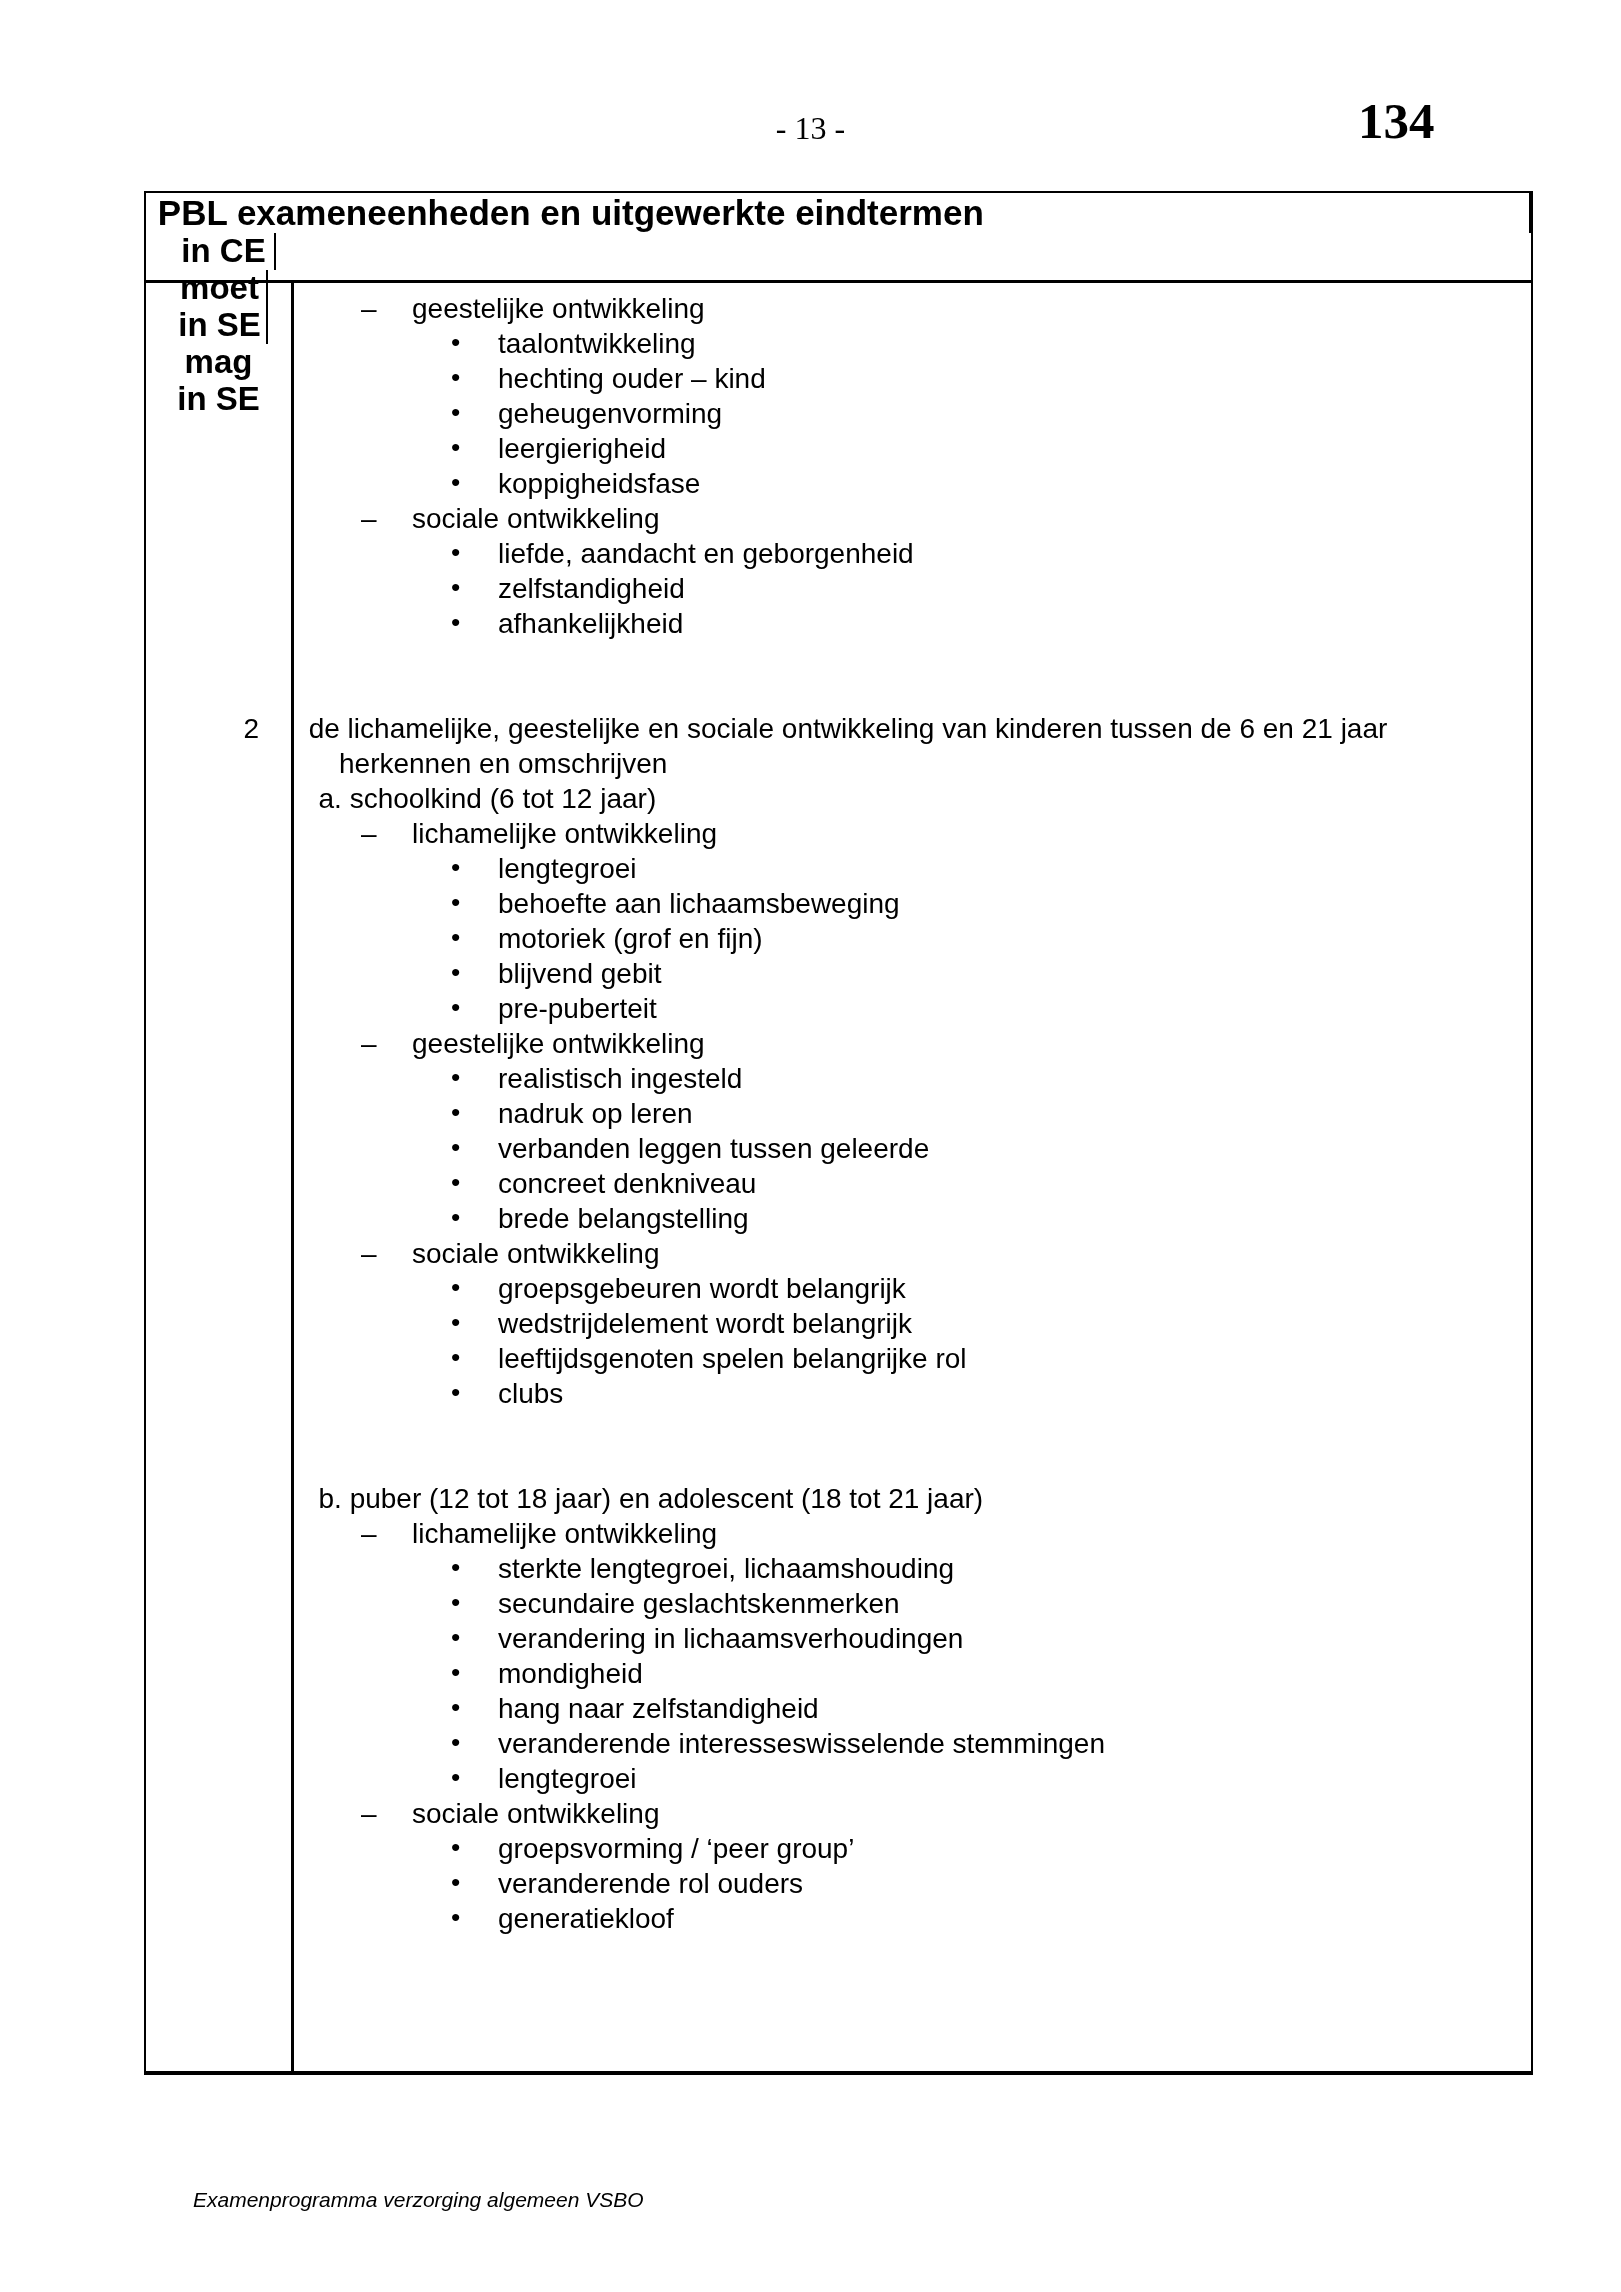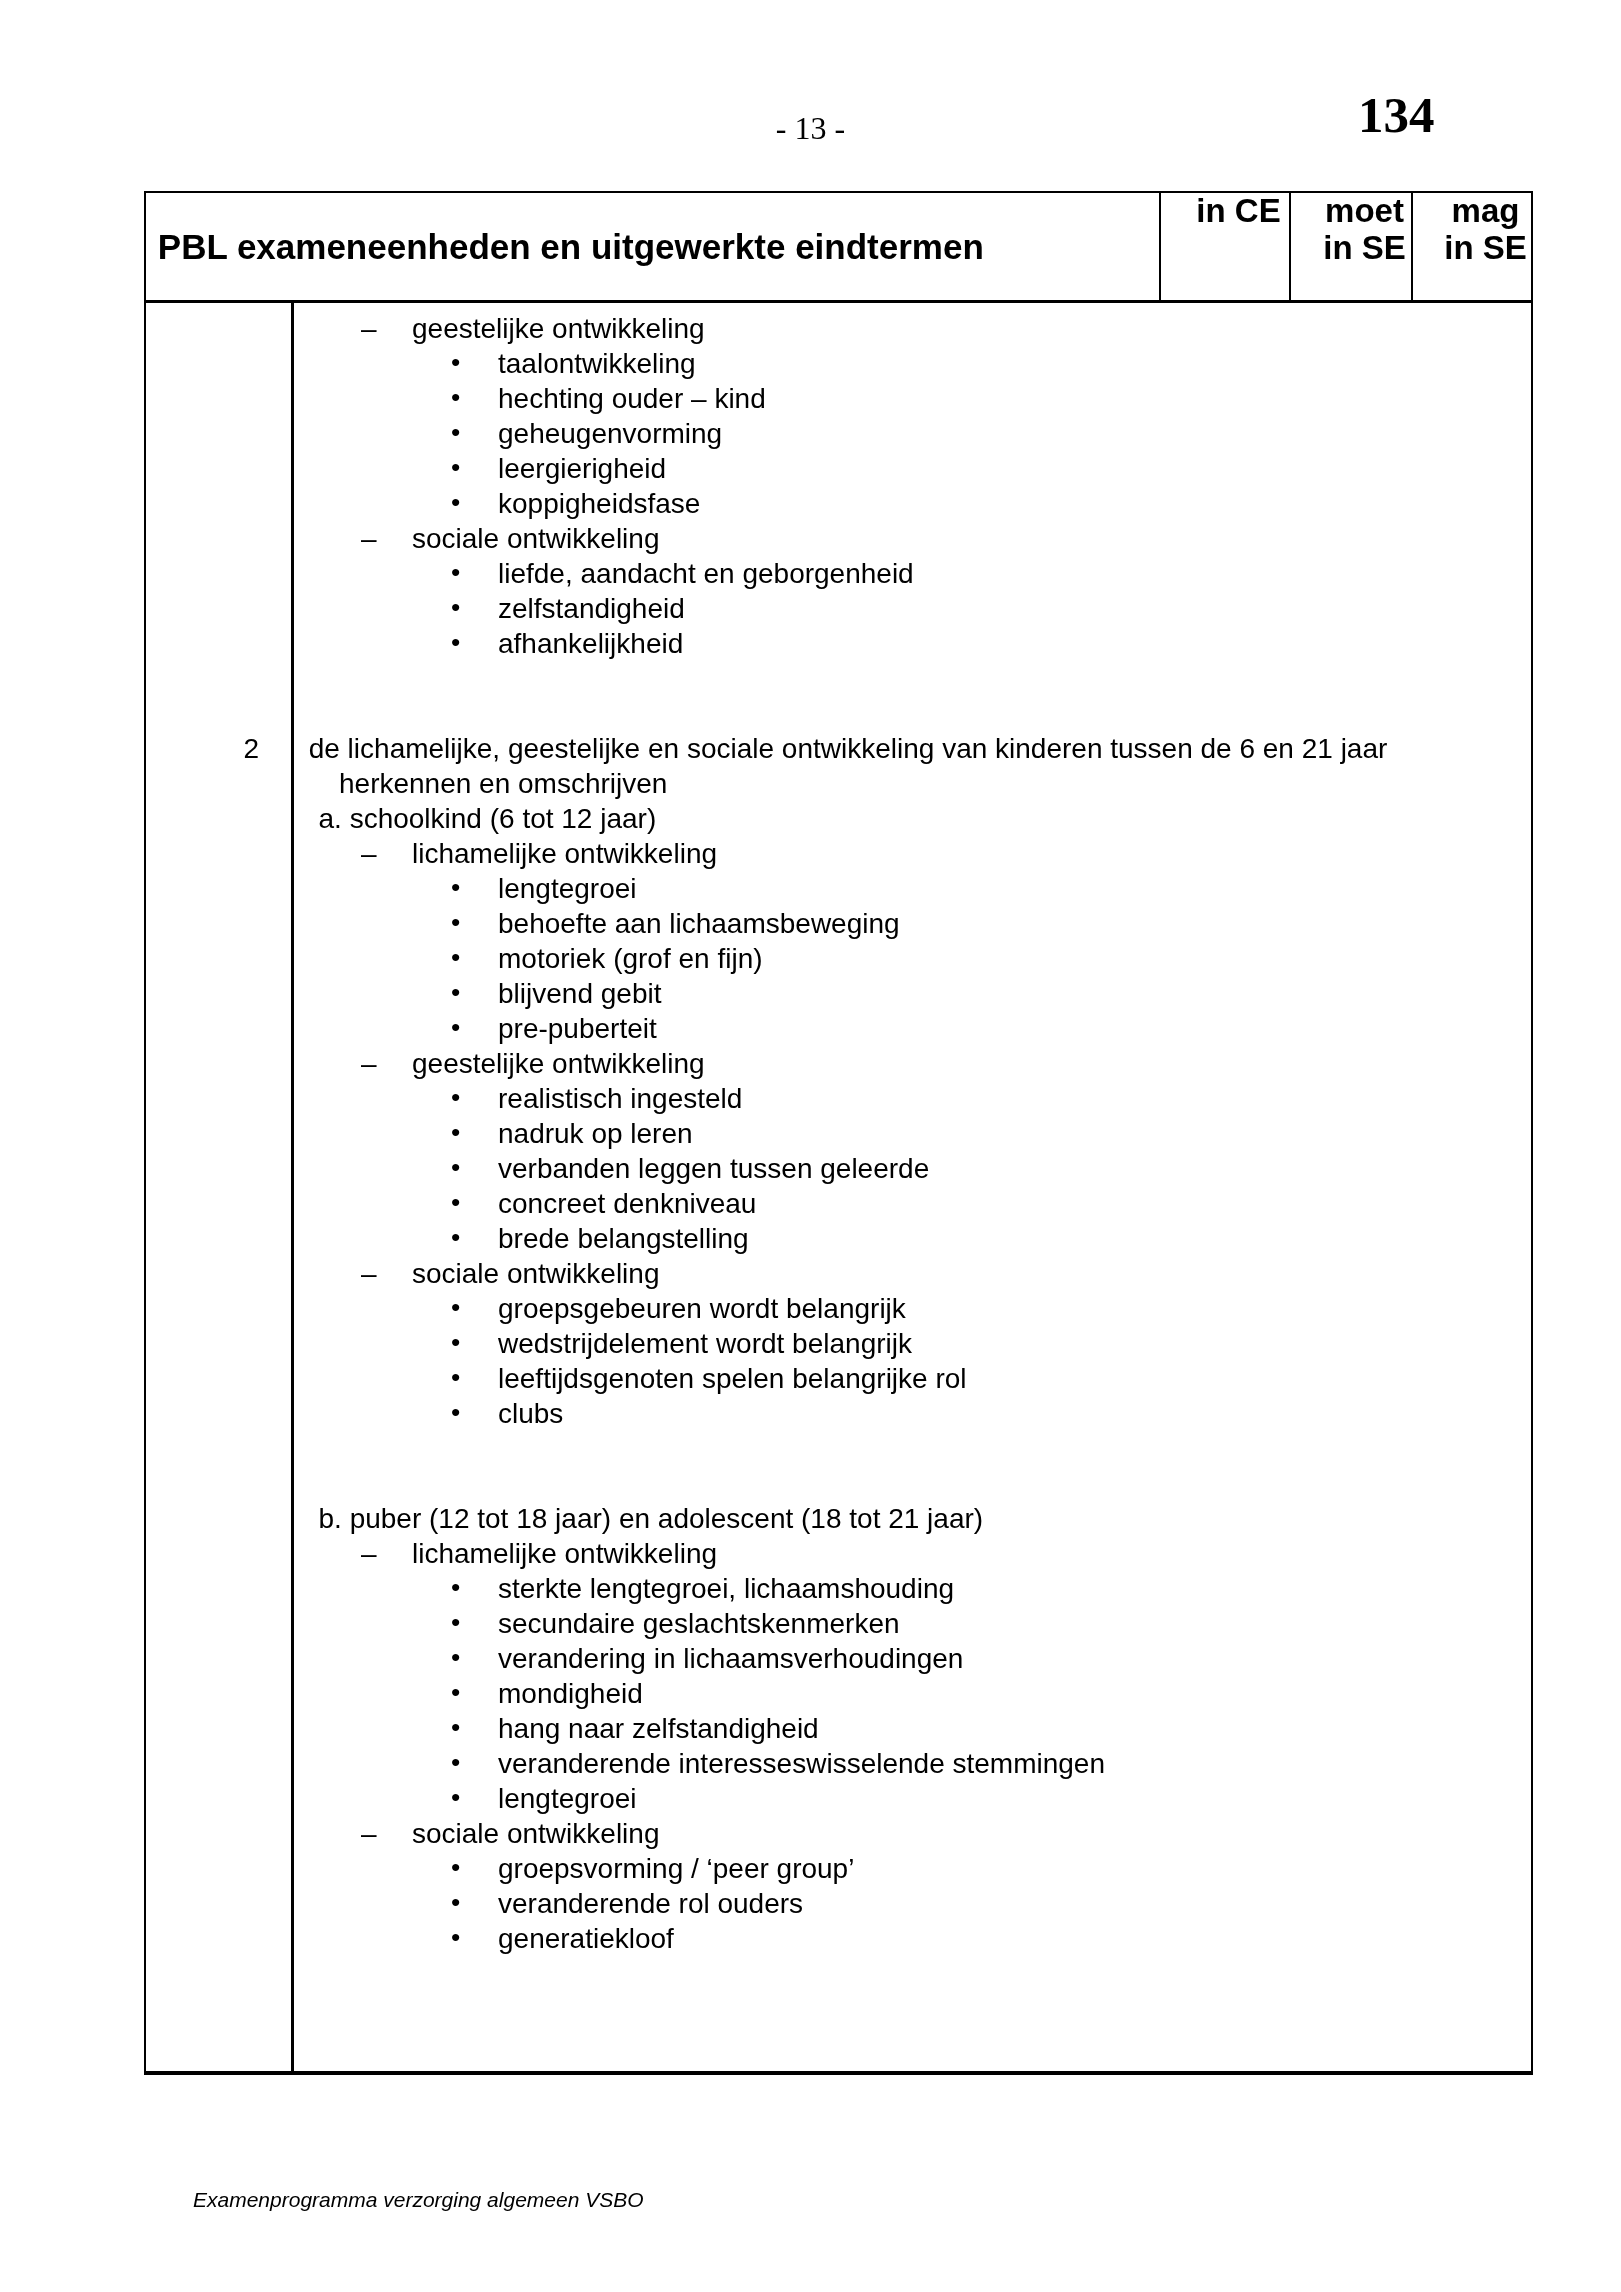--- a/index.html
+++ b/index.html
@@ -9,31 +9,31 @@
     background:#ffffff;
     font-family:"Liberation Sans", sans-serif;
     color:#000;
     overflow:hidden;
   }
   .pagenum{
     position:absolute;top:110px;left:50%;transform:translateX(-50%);
     font-family:Liberation Serif, serif;font-size:32px;color:#000;
   }
   .corner{
-    position:absolute;top:86px;left:1358px;
+    position:absolute;top:92px;left:1358px;
     font-family:"Liberation Serif", serif;font-weight:bold;font-size:51px;color:#000;
   }
   #doc-table{
     position:absolute;left:144px;top:191px;width:1389px;height:1884px;
     box-sizing:border-box;
     border:2.9px solid #000;border-bottom-width:4.9px;
     display:flex;flex-direction:column;
   }
   .thead{
-    display:flex;height:110px;box-sizing:border-box;
+    display:flex;flex-direction:column;height:90px;box-sizing:border-box;
     border-bottom:3.9px solid #000;flex:0 0 auto;
   }
   .th-title{
     flex:1 1 auto;display:flex;align-items:center;
     padding-left:11.8px;font-weight:bold;font-size:35px;
     box-sizing:border-box;border-right:2.9px solid #000;
   }
   .th-col{
     flex:0 0 auto;display:flex;flex-direction:column;align-items:center;justify-content:flex-start;
     font-weight:bold;font-size:33px;line-height:1.12;text-align:center;

